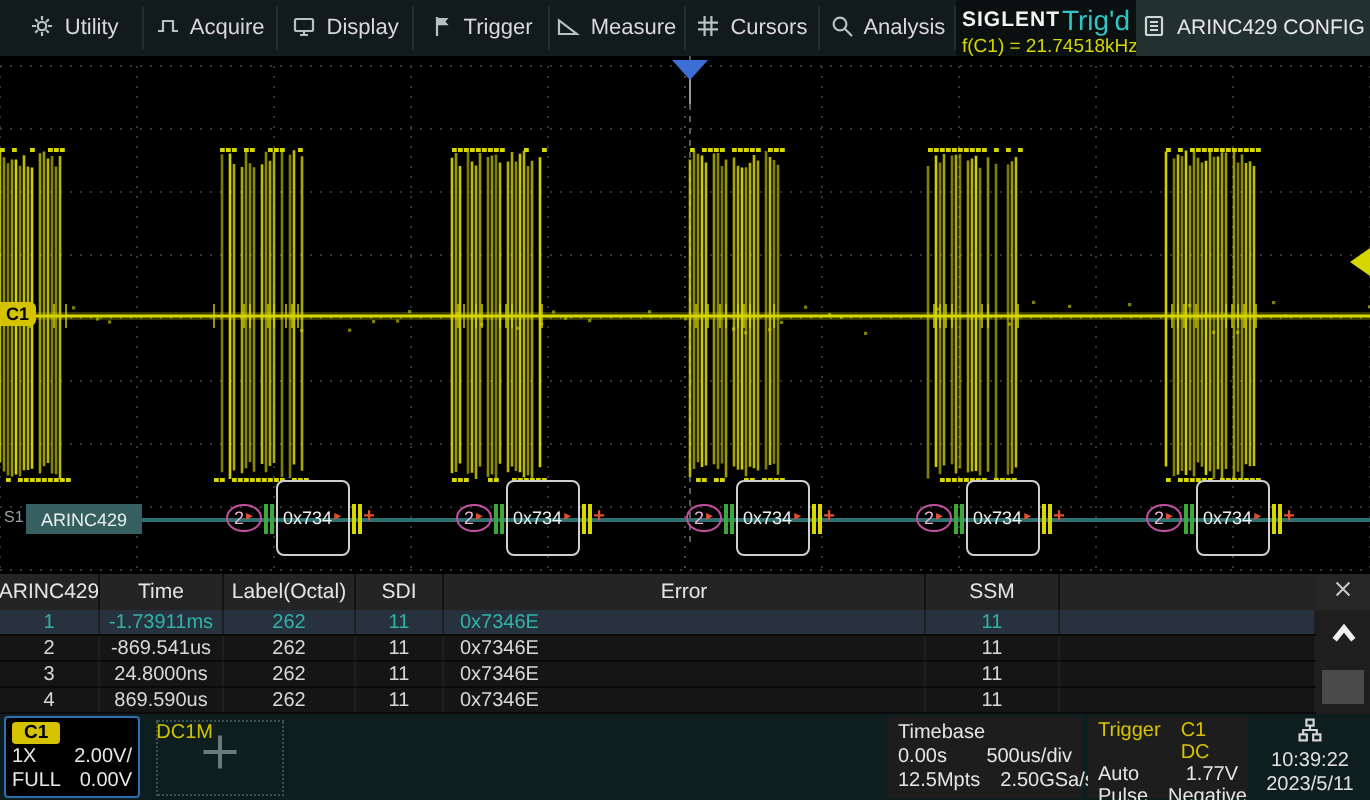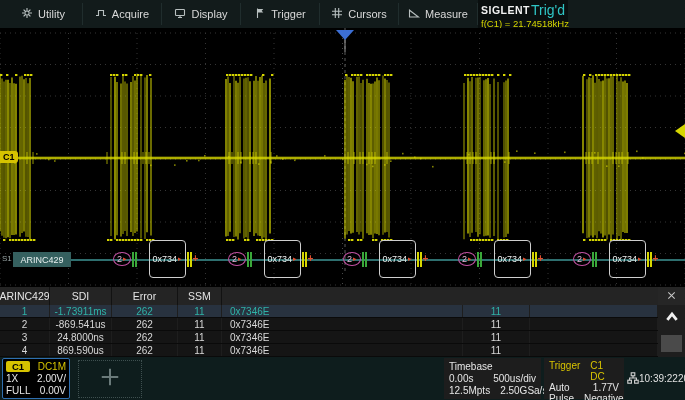--- a/index.html
+++ b/index.html
@@ -40,21 +40,21 @@
             background:#2e6f6f; z-index:2; }
   .bus-id { position:absolute; left:2px; top:226px; color:#97a3a3; font-size:8px; z-index:3; }
   .bus-label-box { position:absolute; left:13px; top:224px; width:58px; height:15px;
             background:#35605f; color:#e8f0f0; font-size:9px; display:flex;
             align-items:center; justify-content:center; z-index:3; }
   .dgroup { position:absolute; top:223px; height:16px; display:flex; align-items:center;
             gap:1px; z-index:3; }
   .d-ell { border:1px solid #c050a0; border-radius:50%; color:#eab6d8; font-size:9px;
             padding:0 3px; line-height:12px; display:inline-flex; align-items:center; }
   .d-box { border:1px solid #cfcfcf; border-radius:4px; color:#f0f0f0; font-size:9px;
-            padding:12px 3px; line-height:12px; display:inline-flex; align-items:flex-start;margin-left:11px; }
+            padding:12px 3px; line-height:12px; display:inline-flex; align-items:flex-start; }
   .d-arr { color:#e05030; font-size:7px; margin-left:1px; }
   .d-bars { width:5px; height:15px; border-left:2px solid; border-right:2px solid; }
   .d-bars.green { border-color:#3aa83a; }
   .d-bars.yellow { border-color:#d6d600; }
   .d-plus { color:#e05030; font-size:10px; font-weight:bold; line-height:10px; }
 
   
   .dtable { position:absolute; top:287px; left:0; width:685px; height:70px; background:#101010; }
   .tgrid { position:absolute; left:0; top:0; width:658px; }
   .trow { display:grid; grid-template-columns:50px 62px 66px 44px 241px 67px 128px; }
@@ -77,33 +77,33 @@
 
   
   .bottombar { position:absolute; top:357px; left:0; width:685px; height:43px;
                background:#0e1d1d; display:flex; align-items:center; }
   .chbox { width:68px; height:41px; margin-left:2px; background:#000;
            border:1px solid #2f6fb0; border-radius:2px; font-size:10px;
            display:flex; flex-direction:column; justify-content:space-around; padding:1px 3px; }
   .chrow { display:flex; justify-content:space-between; align-items:center; color:#e8e8e8; }
   .ch-name { background:#d6c300; color:#000; font-weight:bold; font-size:9.5px;
              padding:0 6px; border-radius:2px; }
-  .ch-coupling { color:#d6c300; }
+  .ch-coupling { color:#d6c300;padding-left:48px; }
   .plusbox { width:64px; height:38px; margin-left:8px; border:1px dotted #3f5050;
              display:flex; align-items:center; justify-content:center; color:#6a7a7a; }
   .plusbox svg { width:22px; height:22px; }
   .spacer { flex:1; }
   .infobox { background:#1d1d1d; height:41px; font-size:10px; color:#e5e5e5;
              padding:2px 5px; margin-right:3px; display:flex; flex-direction:column;
              justify-content:space-around; }
   .infobox .irow { display:flex; justify-content:space-between; gap:10px; }
   .tb { width:97px; }
   .trg { width:80px; }
   .yellow { color:#d8c400; }
-  .clockbox { width:56px; height:41px; display:flex; flex-direction:row;
+  .clockbox { width:56px; height:41px; display:flex; flex-direction:column;
               align-items:center; justify-content:space-around; color:#e0e0e0;
               font-size:10px; margin-right:2px; }
   .clockbox svg { width:12px; height:12px; color:#d5d5d5; }
 </style>
 </head>
 <body>
 
 <div class="screen">
 
   <header class="topbar">
@@ -130,37 +130,51 @@
         </div>
         <div class="menu-item">
           <span><svg viewBox="0 0 12 12" fill="none" stroke="currentColor" stroke-width="1.1">
               <path d="M3.5 11V1.5"></path>
               <path d="M3.5 2h5.8L7.7 3.8 9.3 5.6H3.5z" fill="currentColor" stroke="none"></path>
             </svg></span>
           <span>Trigger</span>
         </div>
         <div class="menu-item">
           <span><svg viewBox="0 0 12 12" fill="none" stroke="currentColor" stroke-width="1.1">
-              <path d="M4.3 1v10M7.7 1v10M1 4.3h10M1 7.7h10"></path>
-            </svg></span>
-          <span>Cursors</span>
+              <path d="M1.5 10h9L1.5 3.2z"></path>
+            </svg></span>
+          <span>Measure</span>
         </div>
         <div class="menu-item">
           <span><svg viewBox="0 0 12 12" fill="none" stroke="currentColor" stroke-width="1.1">
-              <path d="M1.5 10h9L1.5 3.2z"></path>
-            </svg></span>
-          <span>Measure</span>
+              <path d="M4.3 1v10M7.7 1v10M1 4.3h10M1 7.7h10"></path>
+            </svg></span>
+          <span>Cursors</span>
+        </div>
+        <div class="menu-item">
+          <span><svg viewBox="0 0 12 12" fill="none" stroke="currentColor" stroke-width="1.1">
+              <circle cx="5" cy="5" r="3.2"></circle>
+              <path d="M7.4 7.4 11 11"></path>
+            </svg></span>
+          <span>Analysis</span>
         </div>
       </nav>
     <div class="status-block">
       <div class="status-row">
         <span class="brand">SIGLENT</span>
         <span class="trig-status">Trig'd</span>
       </div>
       <span class="freq-readout">f(C1) = 21.74518kHz</span>
+    </div>
+    <div class="config-btn">
+      <span><svg viewBox="0 0 12 12" fill="none" stroke="currentColor" stroke-width="1.1">
+            <rect x="2" y="1.5" width="8" height="9" rx=".8"></rect>
+            <path d="M4 4h4M4 6h4M4 8h4"></path>
+          </svg></span>
+      <span>ARINC429 CONFIG</span>
     </div>
   </header>
 
   <div class="plot" id="plot">
     <svg class="wave" id="wavesvg" viewBox="0 0 685 259">
         <line x1="0.0" y1="5" x2="0.0" y2="257" stroke="#353535" stroke-width="1" stroke-dasharray="1 4"></line>
         <line x1="68.5" y1="5" x2="68.5" y2="257" stroke="#353535" stroke-width="1" stroke-dasharray="1 4"></line>
         <line x1="137.0" y1="5" x2="137.0" y2="257" stroke="#353535" stroke-width="1" stroke-dasharray="1 4"></line>
         <line x1="205.5" y1="5" x2="205.5" y2="257" stroke="#353535" stroke-width="1" stroke-dasharray="1 4"></line>
         <line x1="274.0" y1="5" x2="274.0" y2="257" stroke="#353535" stroke-width="1" stroke-dasharray="1 4"></line>
@@ -550,20 +564,22 @@
           <span class="d-bars yellow"></span>
           <span class="d-plus">+</span>
         </div>
       </div>
   </div>
 
   <div class="dtable">
     <div class="tgrid" id="tgrid">
         <div class="trow head">
           <span class="tcell">ARINC429</span>
+          <span class="tcell">Time</span>
+          <span class="tcell">Label(Octal)</span>
           <span class="tcell">SDI</span>
           <span class="tcell">Error</span>
           <span class="tcell">SSM</span>
         </div>
         <div class="trow body selected">
           <span class="tcell">1</span>
           <span class="tcell">-1.73911ms</span>
           <span class="tcell">262</span>
           <span class="tcell">11</span>
           <span class="tcell left">0x7346E</span>

